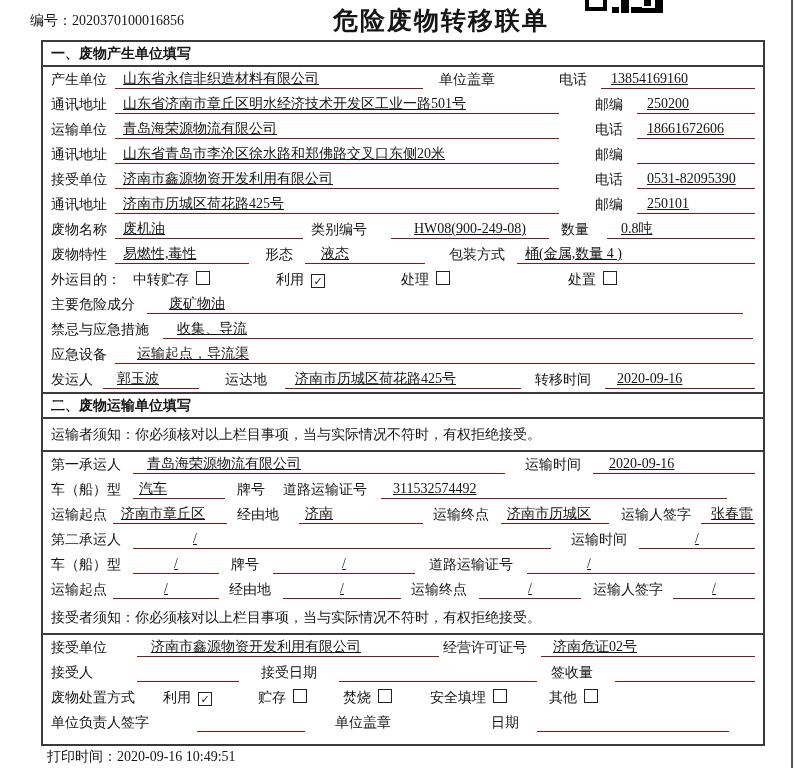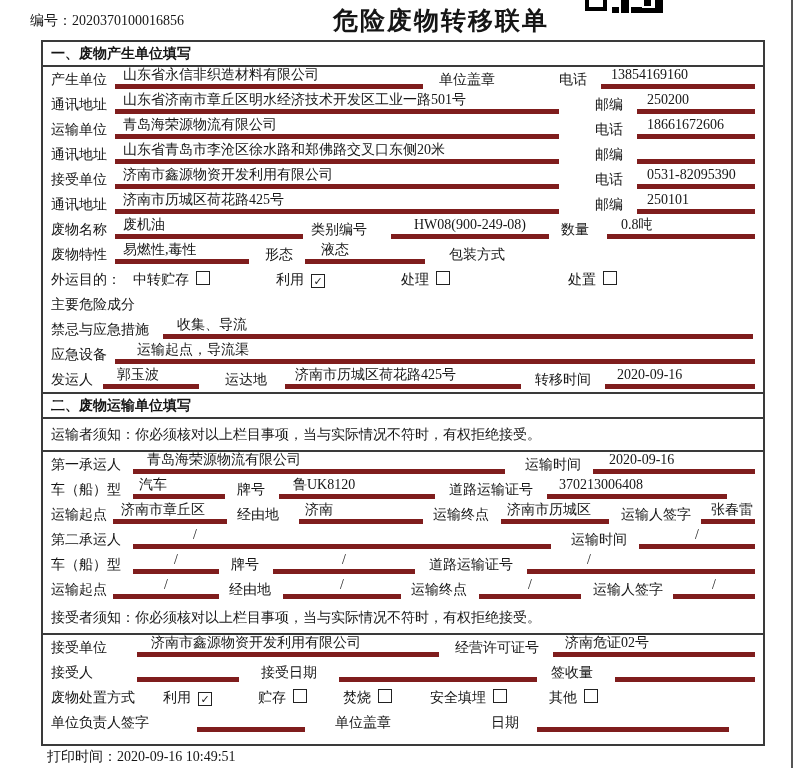--- a/index.html
+++ b/index.html
@@ -10,21 +10,21 @@
   .title{position:absolute;left:41px;top:4px;width:724px;text-align:center;transform:translateX(38px);
          font-family:"Liberation Sans","DejaVu Sans",sans-serif;font-weight:bold;font-size:25px;letter-spacing:2px;}
   .qr{position:absolute;left:585px;top:0;width:78px;height:13px;}
   .tbl{position:absolute;left:41px;top:40px;width:724px;height:706px;border:2px solid #3a3a3a;box-sizing:border-box;background:#fff;}
   .sec-head{font-family:"Liberation Sans","DejaVu Sans",sans-serif;font-weight:bold;font-size:14px;
             padding:3px 8px 2px 8px;border-bottom:2px solid #3a3a3a;}
   .bt{border-top:2px solid #3a3a3a;}
   .notice{height:31px;display:flex;align-items:center;padding:0 8px;border-bottom:2px solid #3a3a3a;}
   .row{display:flex;align-items:flex-end;height:25px;padding:0 8px 3px 8px;box-sizing:border-box;}
   .lbl{flex-shrink:0;line-height:18px;white-space:nowrap;}
-  .u{border-bottom:5px solid #7f1d1d;height:18px;line-height:18px;white-space:nowrap;overflow:hidden;flex-shrink:0;}
+  .u{border-bottom:1px solid #7f1d1d;height:18px;line-height:18px;white-space:nowrap;overflow:hidden;flex-shrink:0;text-decoration:underline;}
   .fx{flex:1 1 auto;}
   .ctr{text-align:center;}
   .cb{display:inline-block;width:12px;height:12px;border:1.5px solid #222;margin-left:7px;
       text-align:center;line-height:12px;font-size:11px;vertical-align:-1px;}
   .opt{white-space:nowrap;line-height:18px;}
   .footer{position:absolute;left:47px;top:748px;}
 </style>
 </head>
 <body>
 
@@ -99,32 +99,34 @@
     <span class="lbl" style="margin-left:12px;width:40px">数量</span>
     <span class="u fx" style="padding-left:14px;margin-left:6px">0.8吨</span>
   </div>
 
   <div class="row">
     <span class="lbl" style="width:64px">废物特性</span>
     <span class="u" style="width:126px;padding-left:8px">易燃性,毒性</span>
     <span class="lbl" style="margin-left:16px;width:32px">形态</span>
     <span class="u" style="width:104px;padding-left:16px;margin-left:8px">液态</span>
     <span class="lbl" style="margin-left:24px;width:62px">包装方式</span>
+    <span class="u fx" style="padding-left:8px;margin-left:6px">桶(金属,数量  4 )</span>
   </div>
 
   <div class="row">
     <span class="lbl" style="width:82px">外运目的：</span>
     <span class="opt"><span>中转贮存</span><span class="cb"></span></span>
     <span class="opt" style="margin-left:66px"><span>利用</span><span class="cb">✓</span></span>
     <span class="opt" style="margin-left:76px"><span>处理</span><span class="cb"></span></span>
     <span class="opt" style="margin-left:118px"><span>处置</span><span class="cb"></span></span>
   </div>
 
   <div class="row">
     <span class="lbl" style="width:96px">主要危险成分</span>
+    <span class="u fx" style="padding-left:22px;margin-right:12px">废矿物油</span>
   </div>
 
   <div class="row">
     <span class="lbl" style="width:112px">禁忌与应急措施</span>
     <span class="u fx" style="padding-left:14px;margin-right:2px">收集、导流</span>
   </div>
 
   <div class="row">
     <span class="lbl" style="width:64px">应急设备</span>
     <span class="u fx" style="padding-left:22px">运输起点，导流渠</span>
@@ -147,23 +149,22 @@
     <span class="lbl" style="width:82px">第一承运人</span>
     <span class="u" style="width:358px;padding-left:14px">青岛海荣源物流有限公司</span>
     <span class="lbl" style="margin-left:20px;width:60px">运输时间</span>
     <span class="u fx" style="padding-left:16px;margin-left:8px">2020-09-16</span>
   </div>
 
   <div class="row">
     <span class="lbl" style="width:82px">车（船）型</span>
     <span class="u" style="width:86px;padding-left:6px">汽车</span>
     <span class="lbl" style="margin-left:12px;width:32px">牌号</span>
-    <span class="u" style="width:142px;padding-left:14px;margin-left:10px">鲁UK8120</span>
     <span class="lbl" style="margin-left:14px;width:92px">道路运输证号</span>
-    <span class="u fx" style="padding-left:12px;margin-left:6px;margin-right:28px">370213006408</span>
+    <span class="u fx" style="padding-left:12px;margin-left:6px;margin-right:28px">311532574492</span>
   </div>
 
   <div class="row">
     <span class="lbl" style="width:62px">运输起点</span>
     <span class="u" style="width:106px;padding-left:8px">济南市章丘区</span>
     <span class="lbl" style="margin-left:10px;width:48px">经由地</span>
     <span class="u" style="width:118px;padding-left:6px;margin-left:14px">济南</span>
     <span class="lbl" style="margin-left:10px;width:62px">运输终点</span>
     <span class="u" style="width:102px;padding-left:6px;margin-left:6px">济南市历城区</span>
     <span class="lbl" style="margin-left:12px;width:76px">运输人签字</span>
@@ -196,21 +197,21 @@
     <span class="lbl" style="margin-left:12px;width:76px">运输人签字</span>
     <span class="u fx ctr" style="margin-left:4px">/</span>
   </div>
 
 
   <div class="notice">接受者须知：你必须核对以上栏目事项，当与实际情况不符时，有权拒绝接受。</div>
 
   <div class="row">
     <span class="lbl" style="width:86px">接受单位</span>
     <span class="u" style="width:288px;padding-left:14px">济南市鑫源物资开发利用有限公司</span>
-    <span class="lbl" style="margin-left:16px;width:92px">经营许可证号</span>
+    <span class="lbl" style="margin-left:4px;width:92px">经营许可证号</span>
     <span class="u fx" style="padding-left:12px;margin-left:6px">济南危证02号</span>
   </div>
 
   <div class="row">
     <span class="lbl" style="width:86px">接受人</span>
     <span class="u" style="width:102px"></span>
     <span class="lbl" style="margin-left:22px;width:62px">接受日期</span>
     <span class="u" style="width:198px;margin-left:16px"></span>
     <span class="lbl" style="margin-left:14px;width:50px">签收量</span>
     <span class="u fx" style="margin-left:14px"></span>

